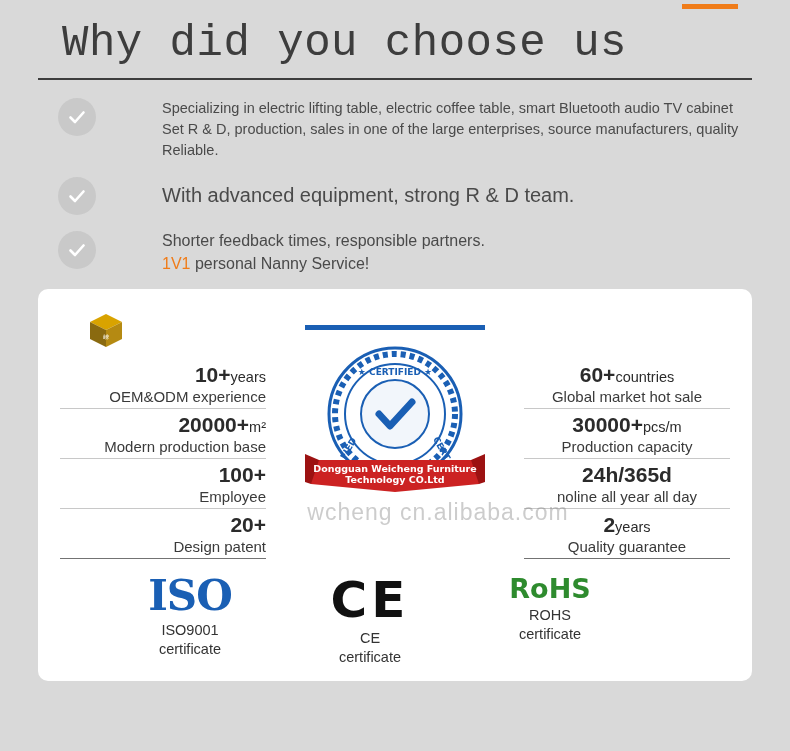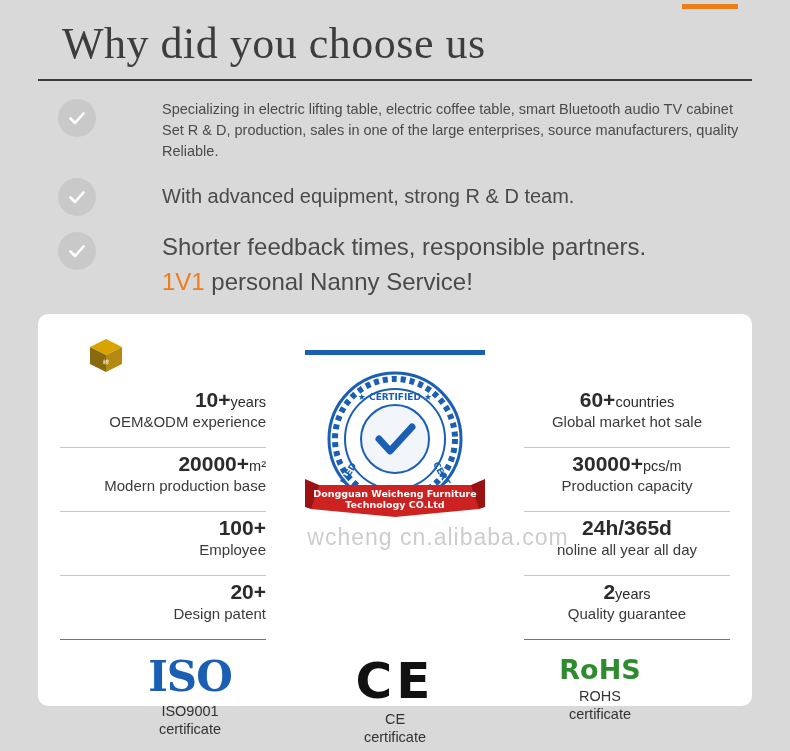--- a/index.html
+++ b/index.html
@@ -25,21 +25,21 @@
     width: 56px;
     height: 5px;
     background: #f07c19;
   }
   .title {
     font-size: 44px;
     color: #3d3d3d;
     font-weight: 400;
     letter-spacing: 0.5px;
     padding: 18px 0 6px 24px;
-    font-family: Liberation Serif, serif;
+    font-family: Liberation Mono, monospace;
   }
   .title-rule {
     height: 2px;
     background: #3d3d3d;
     margin: 4px 0 0 0;
   }
   .bullets {
     padding: 16px 0 0 0;
   }
   .bullet {
@@ -59,42 +59,42 @@
     justify-content: center;
   }
   .check svg { display: block; }
   .bullet-text {
     color: #4a4a4a;
     line-height: 1.45;
     margin-left: 48px;
   }
   .b1 { font-size: 14.5px; padding-top: 2px; max-width: 630px; }
   .b2 { font-size: 20px; padding-top: 6px; }
-  .b3 { font-size: 24px; padding-top: 0px; }
+  .b3 { font-size: 16px; padding-top: 0px; }
   .b3 .line2 { display: block; }
   .hl { color: #f07c19; }
 
   .card {
     background: #ffffff;
     border-radius: 10px;
     margin-top: 8px;
     padding: 14px 22px 18px 22px;
     position: relative;
     height: 392px;
   }
   .stats {
     display: flex;
     justify-content: space-between;
     align-items: flex-start;
   }
   .col { width: 206px; position: relative; z-index: 2; }
   .col-mid { width: 230px; position: relative; z-index: 1; }
   .stat {
     border-bottom: 1px solid #c8c8c8;
-    padding: 4px 0 17px 0;
+    padding: 4px 0 3px 0;
     text-align: right;
   }
   .stat:last-child { border-bottom: 1px solid #737373; }
   .stat .big {
     font-size: 21px;
     font-weight: bold;
     color: #2b2b2b;
   }
   .stat .unit {
     font-size: 14.5px;
@@ -150,21 +150,21 @@
     text-align: center;
     font-size: 23px;
     color: rgba(120,120,120,0.38);
     letter-spacing: 1px;
     pointer-events: none;
     z-index: 5;
   }
 
   .certs {
     display: flex;
-    justify-content: space-between;
+    justify-content: flex-start;
     align-items: flex-start;
     margin-top: 16px;
     padding: 0 40px;
   }
   .cert { text-align: center; width: 180px; }
   .cert-caption {
     font-size: 14.5px;
     color: #333;
     line-height: 1.3;
     margin-top: 4px;

